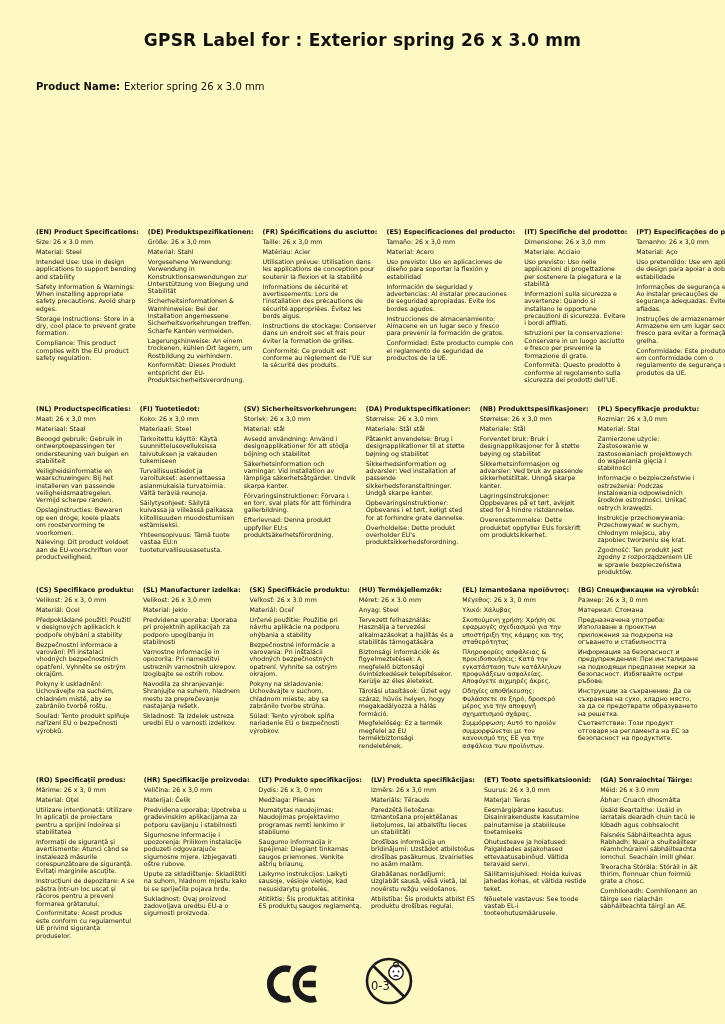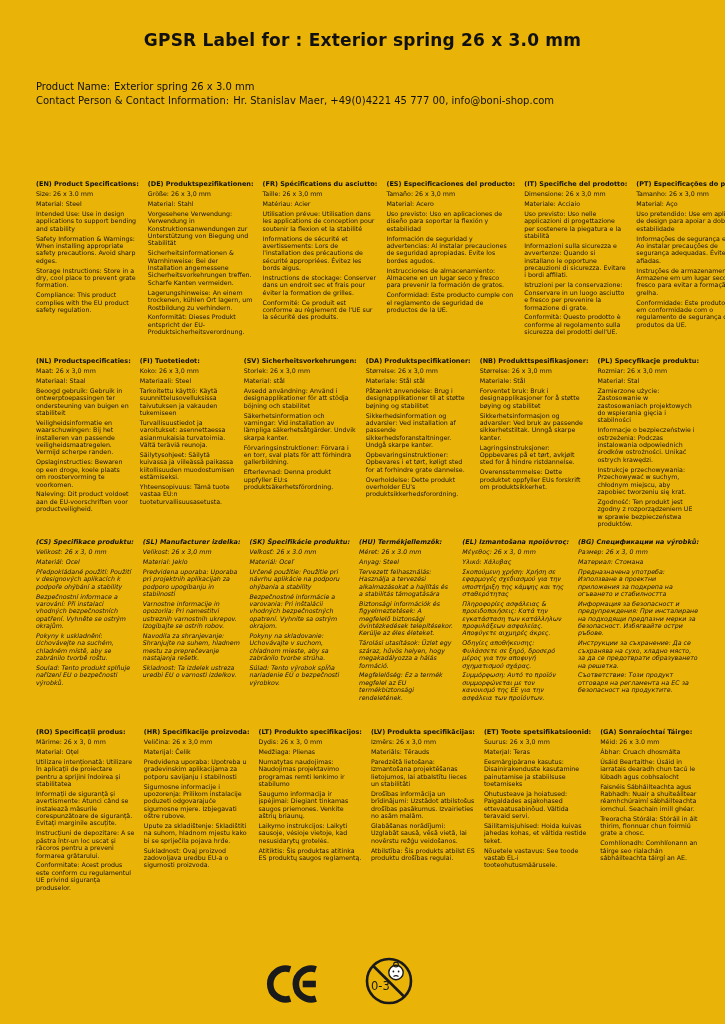--- a/index.html
+++ b/index.html
@@ -1,34 +1,34 @@
 <!DOCTYPE html>
 <html><head>
 <meta charset="utf-8">
 <style>
   html,body{margin:0;padding:0;background:#888;}
   .page{
-    position:relative;width:725px;height:1024px;background:#eab308;
+    position:relative;width:725px;height:1024px;background:#fef9c3;
     font-family:"DejaVu Sans","Liberation Sans",sans-serif;color:#111;
     overflow:hidden;margin:0 auto;
   }
   .title{
     position:absolute;top:30px;left:0;width:100%;text-align:center;
     font-size:17px;font-weight:bold;letter-spacing:0.2px;
   }
   .product-info{position:absolute;left:36px;top:80px;font-size:10px;line-height:13.6px;}
   .pi-line{white-space:nowrap;}
-  .pi-label{font-weight:normal;}
+  .pi-label{font-weight:bold;}
   .pi-value{margin-left:4px;}
   .grid{position:absolute;left:36px;top:181px;width:663px;}
   .row{display:grid;grid-template-columns:repeat(6,1fr);column-gap:9px;align-items:start;}
   .row0{height:177px;}
   .row1{height:181px;}
-  .row2{height:190px;font-style:italic;}
-  .block{font-size:6.3px;line-height:1.17;}
+  .row2{height:190px;}
+  .block{font-size:6.3px;line-height:1.17;margin-top:48px;}
   .blk-h{font-weight:bold;font-size:6.5px;white-space:nowrap;margin-bottom:1.5px;}
   .para{margin-bottom:2.6px;}
   .footer-icons{position:absolute;left:0;top:0;width:100%;height:100%;pointer-events:none;}
   .ce{position:absolute;left:261px;top:961px;}
   .age{position:absolute;left:364px;top:956px;}
 </style>
 </head>
 <body>
 
 <div class="page">
@@ -37,23 +37,20 @@
 
   <div class="product-info">
     <div class="pi-line">
       <span class="pi-label">Product Name:</span><span class="pi-value">Exterior spring 26 x 3.0 mm</span>
     </div>
 
 
 
 
 
-    <div class="pi-line">
-      <span class="pi-label">Contact Person &amp; Contact Information:</span><span class="pi-value">Hr. Stanislav Maer, +49(0)4221 45 777 00, info@boni-shop.com</span>
-    </div>
   </div>
 
   <div class="grid">
     <div class="row row0">
     <div class="block">
       <div class="blk-h">(EN) Product Specifications:</div>
       <div class="blk-b">
             <div class="para">Size: 26 x 3.0 mm</div>
             <div class="para">Material: Steel</div>
             <div class="para">Intended Use: Use in design applications to support bending and stability</div>

